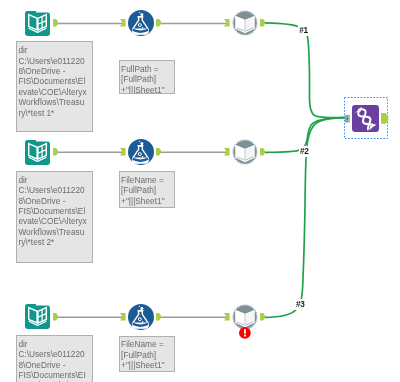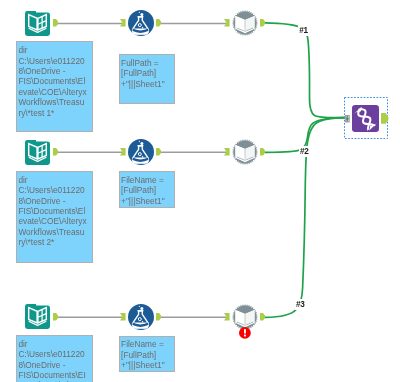--- a/index.html
+++ b/index.html
@@ -4,21 +4,21 @@
 <title>Alteryx Workflow Canvas</title>
 <style>
   html,body{margin:0;padding:0;background:#ffffff;}
   body{width:400px;height:382px;overflow:hidden;
        font-family:"Liberation Sans",sans-serif;}
   #canvas{position:relative;width:400px;height:382px;background:#ffffff;overflow:hidden;}
   .node{position:absolute;}
   .node svg{display:block;}
   .plug{position:absolute;}
   .plug svg{display:block;}
-  .annot{position:absolute;background:#7dd3fc;border:1px solid #b0b0b0;
+  .annot{position:absolute;background:#e5e5e5;border:1px solid #b0b0b0;
          box-sizing:border-box;color:#6c6c6c;font-size:8.3px;line-height:10.4px;
          padding:2.8px 1px 1px 1.2px;white-space:pre-wrap;overflow:hidden;}
   .conn-label{position:absolute;font-size:8.2px;color:#1a1a1a;font-weight:bold;
               letter-spacing:-0.3px;white-space:nowrap;line-height:9px;
               background:#ffffff;padding:1.2px 1.5px 1.2px 1.5px;}
   .wires{position:absolute;left:0;top:0;width:400px;height:382px;pointer-events:none;}
   .errbadge{position:absolute;}
 </style>
 </head>
 <body>
@@ -41,21 +41,21 @@
     </g>
   </svg>
 
   <div class="annot" style="left:16.2px;top:41.4px;width:76.5px;height:91px;">dir
 C:\Users\e011220
 8\OneDrive -
 FIS\Documents\El
 evate\COE\Alteryx
 Workflows\Treasu
 ry\*test 1*</div>
-  <div class="annot" style="left:118.9px;top:54px;width:55.8px;height:50px;">FullPath =
+  <div class="annot" style="left:118.9px;top:60px;width:55.8px;height:34px;">FullPath =
 [FullPath]
 +"|||Sheet1"</div>
 
   <div class="annot" style="left:16.2px;top:171px;width:76.5px;height:91.5px;">dir
 C:\Users\e011220
 8\OneDrive -
 FIS\Documents\El
 evate\COE\Alteryx
 Workflows\Treasu
 ry\*test 2*</div>

